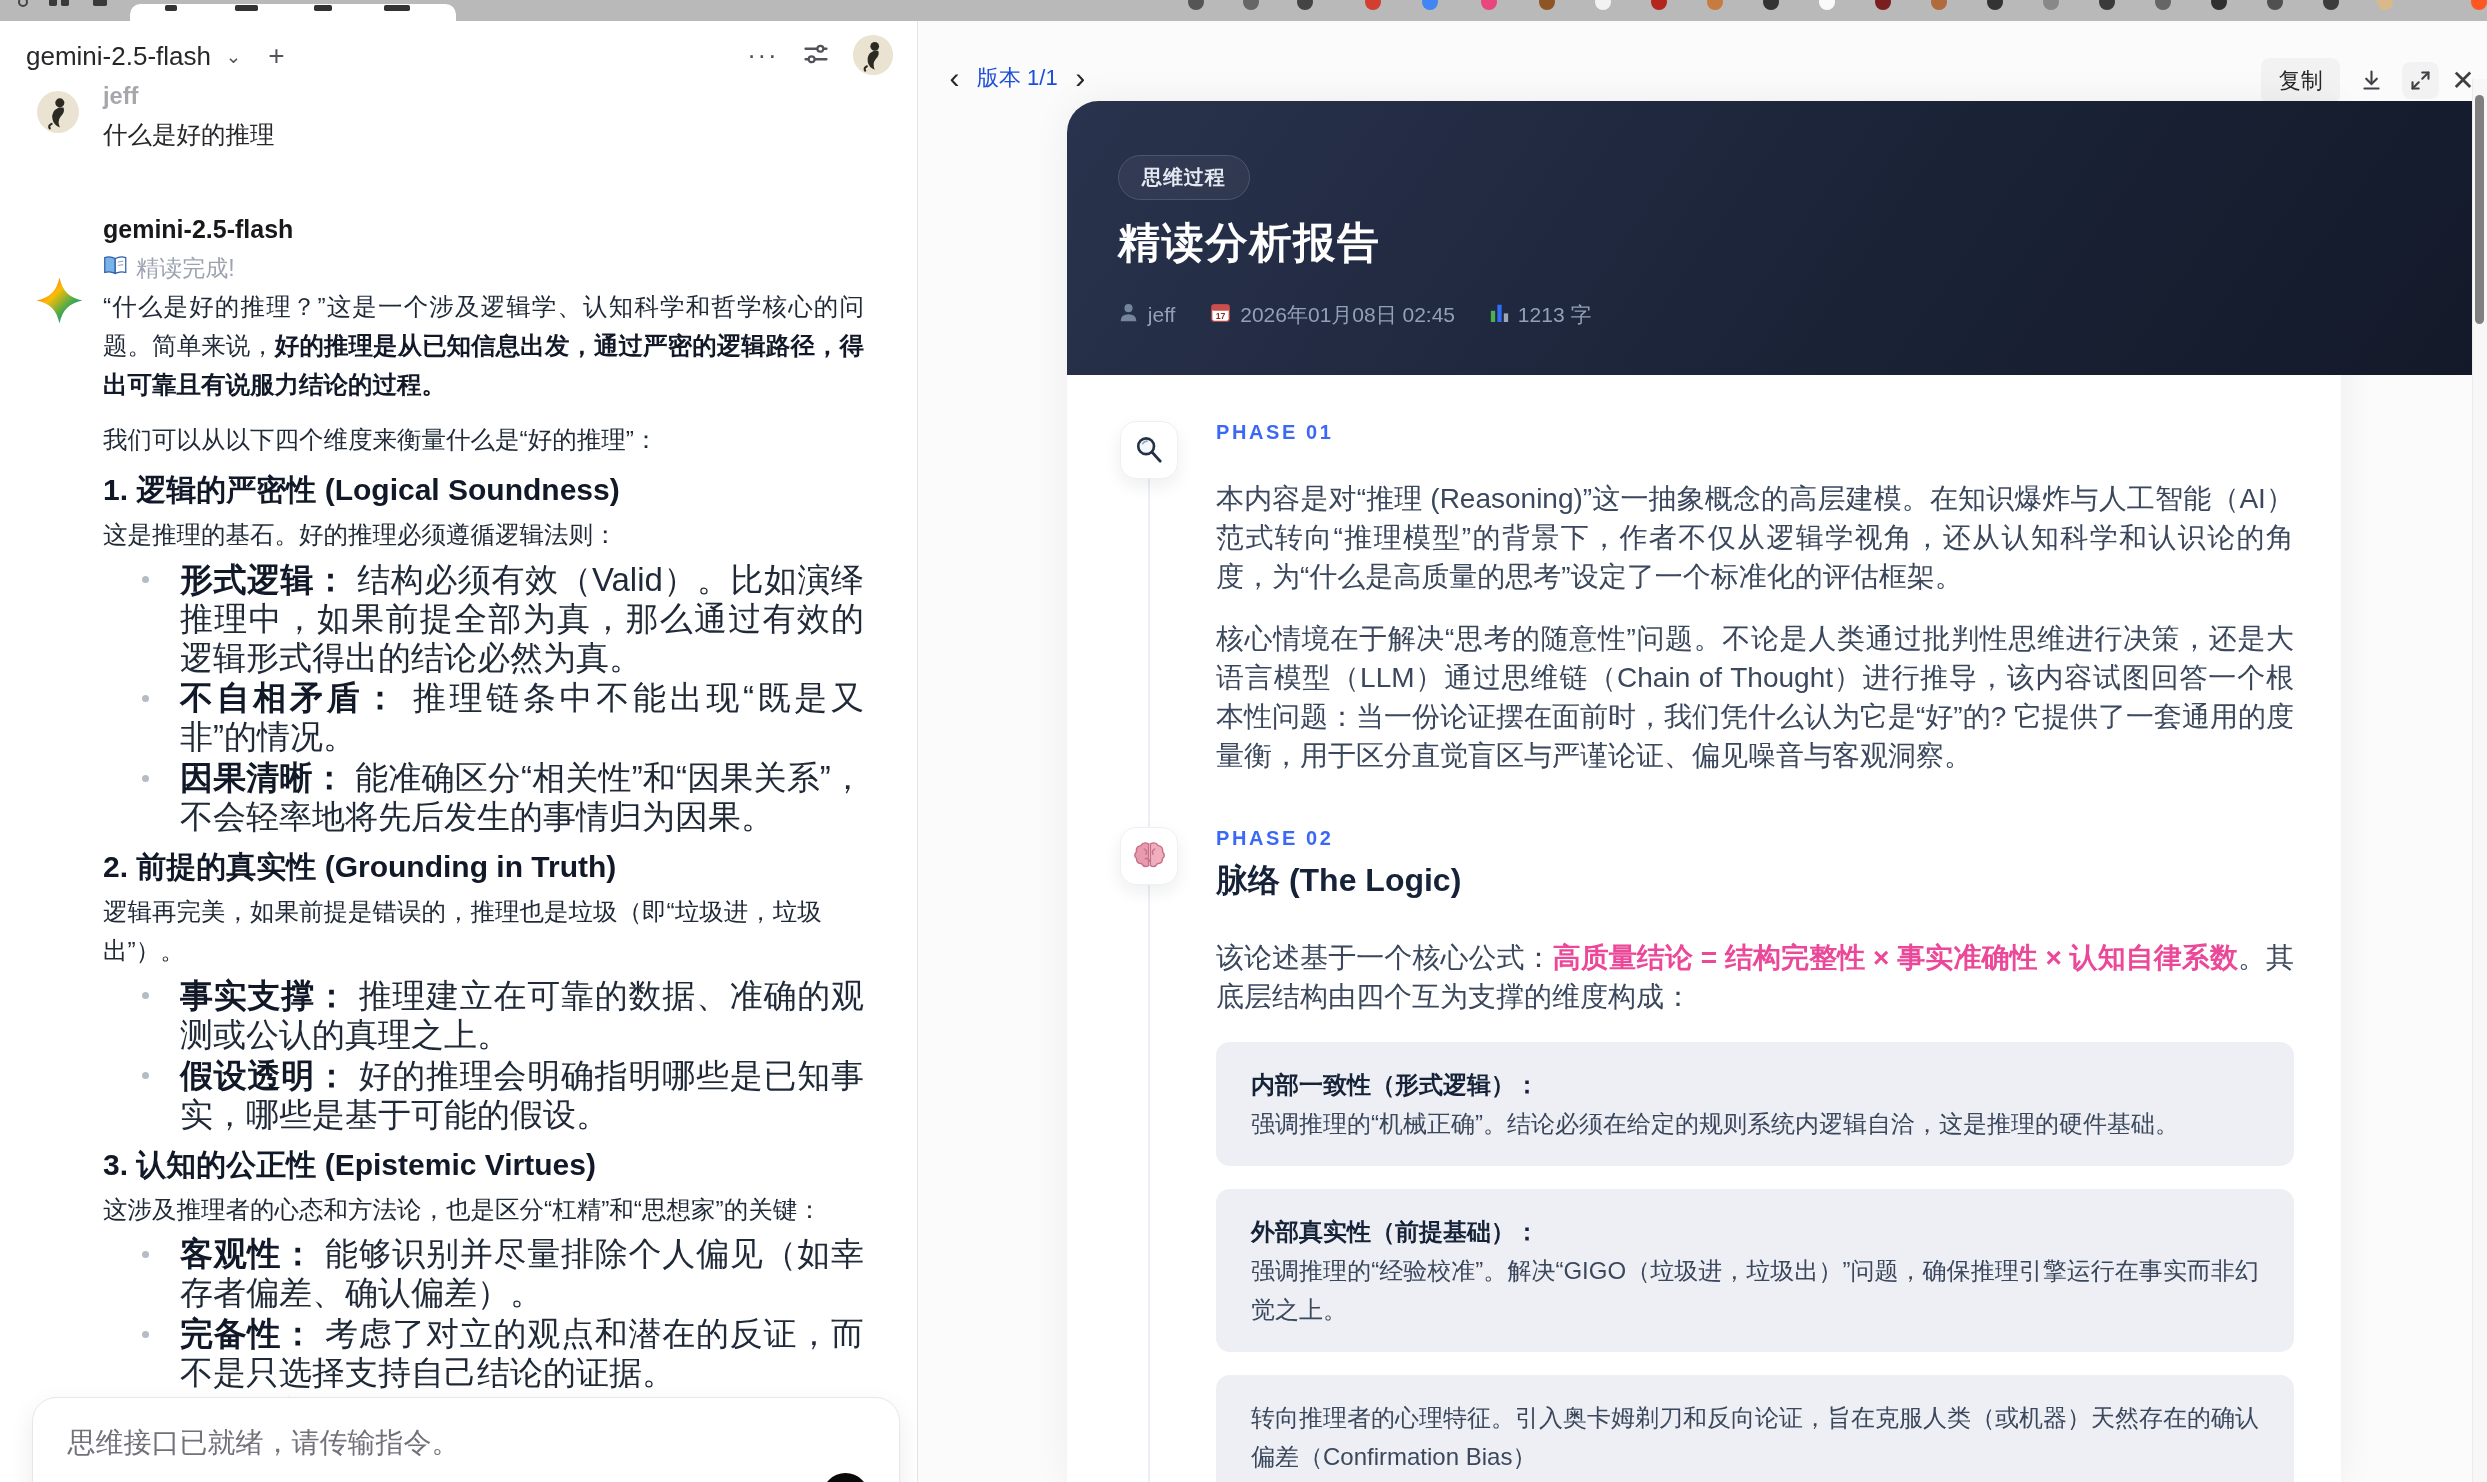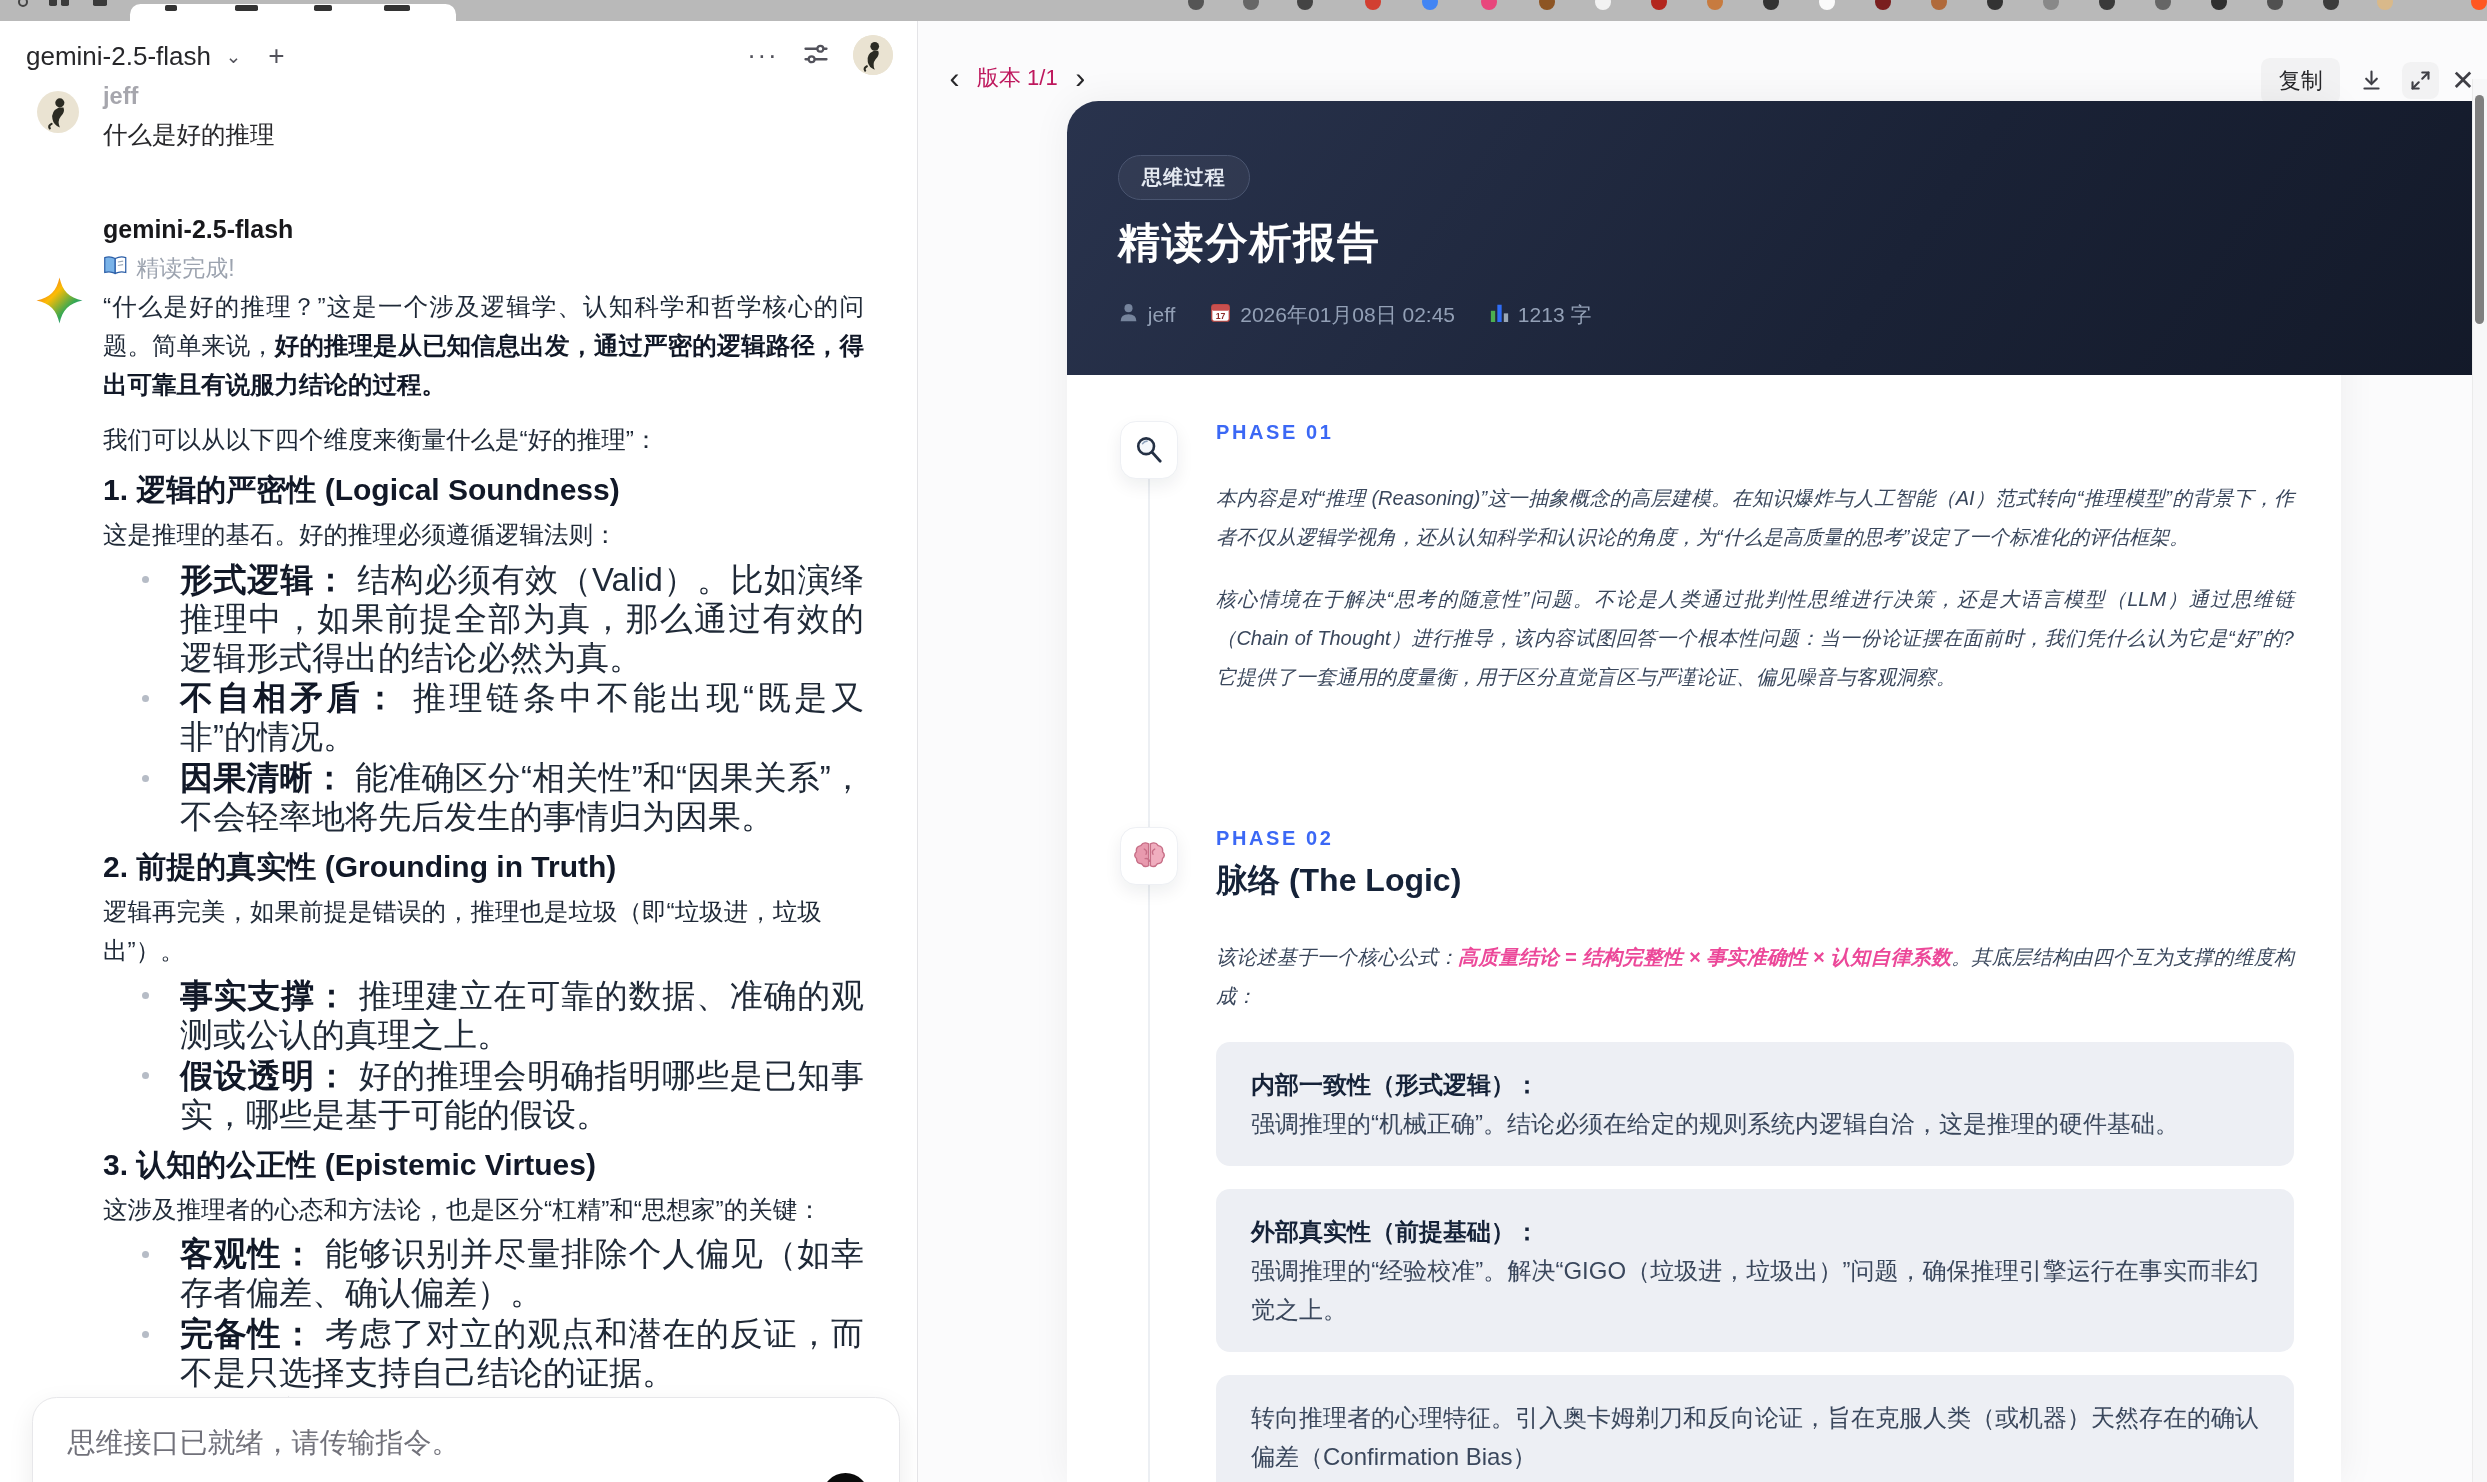--- a/index.html
+++ b/index.html
@@ -48,21 +48,21 @@
   .composer-tools { position:absolute; left:35px; top:84px; display:flex; align-items:center; gap:26px; }
   .tool-plus { font-size:33px; color:#52525b; font-weight:300; line-height:31.5px; }
   .tool-sparkle { font-size:26px; color:#52525b; }
   .voice-btn { position:absolute; right:30px; top:75px; width:47px; height:47px; border-radius:50%; background:#0a0a0a;
     display:flex; align-items:center; justify-content:center; gap:3.5px; }
 
   
   .right-panel { position:absolute; left:917px; top:21px; width:1570px; height:1462px; background:#fbfbfc; border-left:0.9px solid #e4e4e7; }
   .rp-toolbar-left { position:absolute; left:31.5px; top:39px; display:flex; align-items:center; gap:17.5px; }
   .nav-chev { font-size:30px; color:#27272a; line-height:35px; }
-  .ver-label { font-size:22px; color:#be185d; font-weight:500; }
+  .ver-label { font-size:22px; color:#1d4ed8; font-weight:500; }
   .rp-toolbar-right { position:absolute; right:12.3px; top:37px; display:flex; align-items:center; gap:12.3px; }
   .pill-btn { background:#f2f2f3; border-radius:8.8px; padding:7.9px 17.5px; font-size:22px; color:#27272a; }
   .icon-btn { width:37px; height:37px; display:flex; align-items:center; justify-content:center; }
   .icon-btn.bg { background:#f2f2f3; border-radius:8.8px; }
   .close-x { font-size:28px; color:#3f3f46; }
 
   .artifact-card { position:absolute; left:149px; top:80px; width:1274px; height:1382px; background:#fff;
     border-radius:31.5px 31.5px 0 0; box-shadow:0 0 39px rgba(0,0,0,0.06); }
   .hero { position:absolute; left:0; top:0; width:1522px; height:274px; border-radius:31.5px 31.5px 0 0;
     background:linear-gradient(125deg,#29334d 0%,#1a2236 55%,#121827 100%);text-decoration:underline; }
@@ -72,21 +72,21 @@
   .hero-meta { position:absolute; left:51px; top:200px; display:flex; align-items:center; gap:35px; color:#93a0b6; font-size:21px; }
   .meta-item { display:flex; align-items:center; gap:8.8px; }
 
   .timeline { position:absolute; left:81px; top:334px; bottom:0; width:1.8px; background:#eceff3; }
   .phase { position:absolute; left:0; right:0; }
   .phase-icon { position:absolute; left:53px; top:0; width:58px; height:58px; background:#fff; border:0.9px solid #eef0f4;
     border-radius:15.8px; box-shadow:0 7px 17.5px rgba(15,23,42,0.07); display:flex; align-items:center; justify-content:center; z-index:2; }
   .phase-body { margin-left:149px; margin-right:47px; }
   .phase-label { font-size:20px; font-weight:700; color:#3b68f5; letter-spacing:2.6px; }
   .phase-title { margin-top:8.8px; font-size:32px; font-weight:700; color:#152238; }
-  .phase-p { margin-top:23px; font-size:20px; line-height:39px; color:#3a475c; text-align:justify;font-style:italic; }
+  .phase-p { margin-top:23px; font-size:28px; line-height:39px; color:#3a475c; text-align:justify; }
   .phase-p.first { margin-top:35px; }
   .logic-card { margin-top:23px; background:#edeff4; border-radius:14px; padding:23px 35px; }
   .logic-card.first { margin-top:26px; }
   .lc-title { font-size:24px; line-height:39px; font-weight:700; color:#152238; }
   .lc-body { font-size:24px; line-height:39px; color:#3a475c; text-align:justify; }
 
   .scroll-track { position:absolute; right:0; top:58px; width:15px; height:1404px; background:#f7f7f8; border-left:0.9px solid #ebebeb; }
   .scroll-thumb { position:absolute; right:2.6px; top:15.8px; width:9.6px; height:229px; background:#7f7f7f; border-radius:5.3px; }
   b { font-weight:700; color:#111827; }
 </style>

